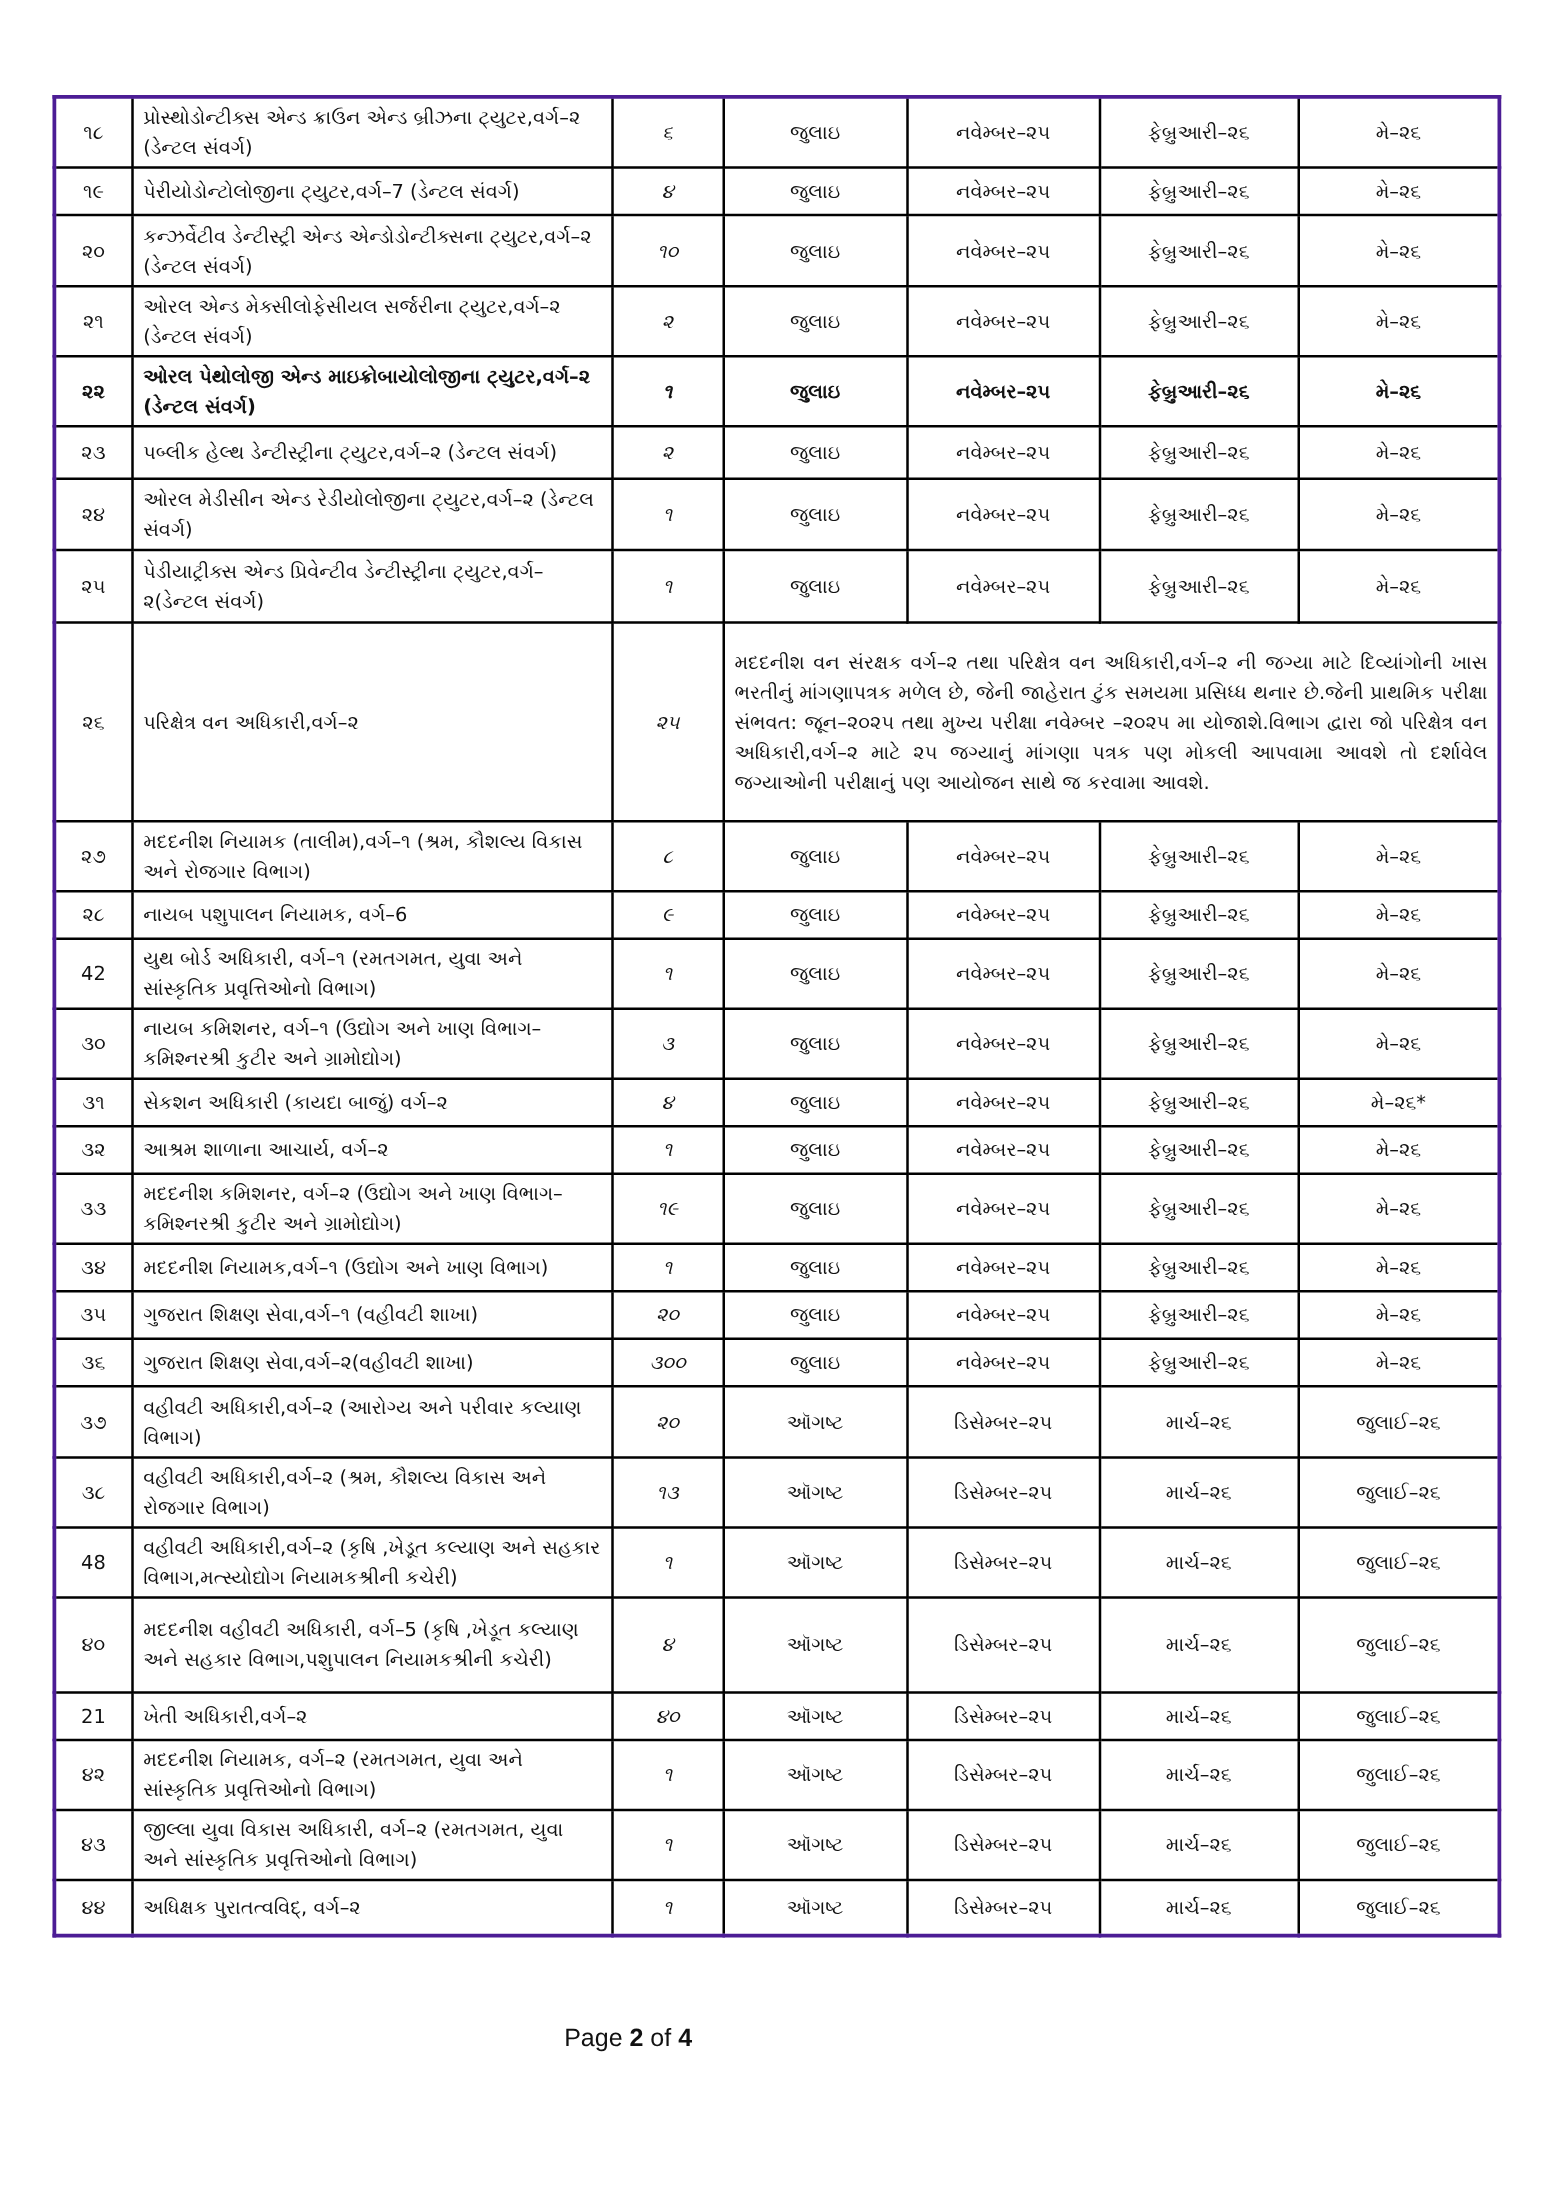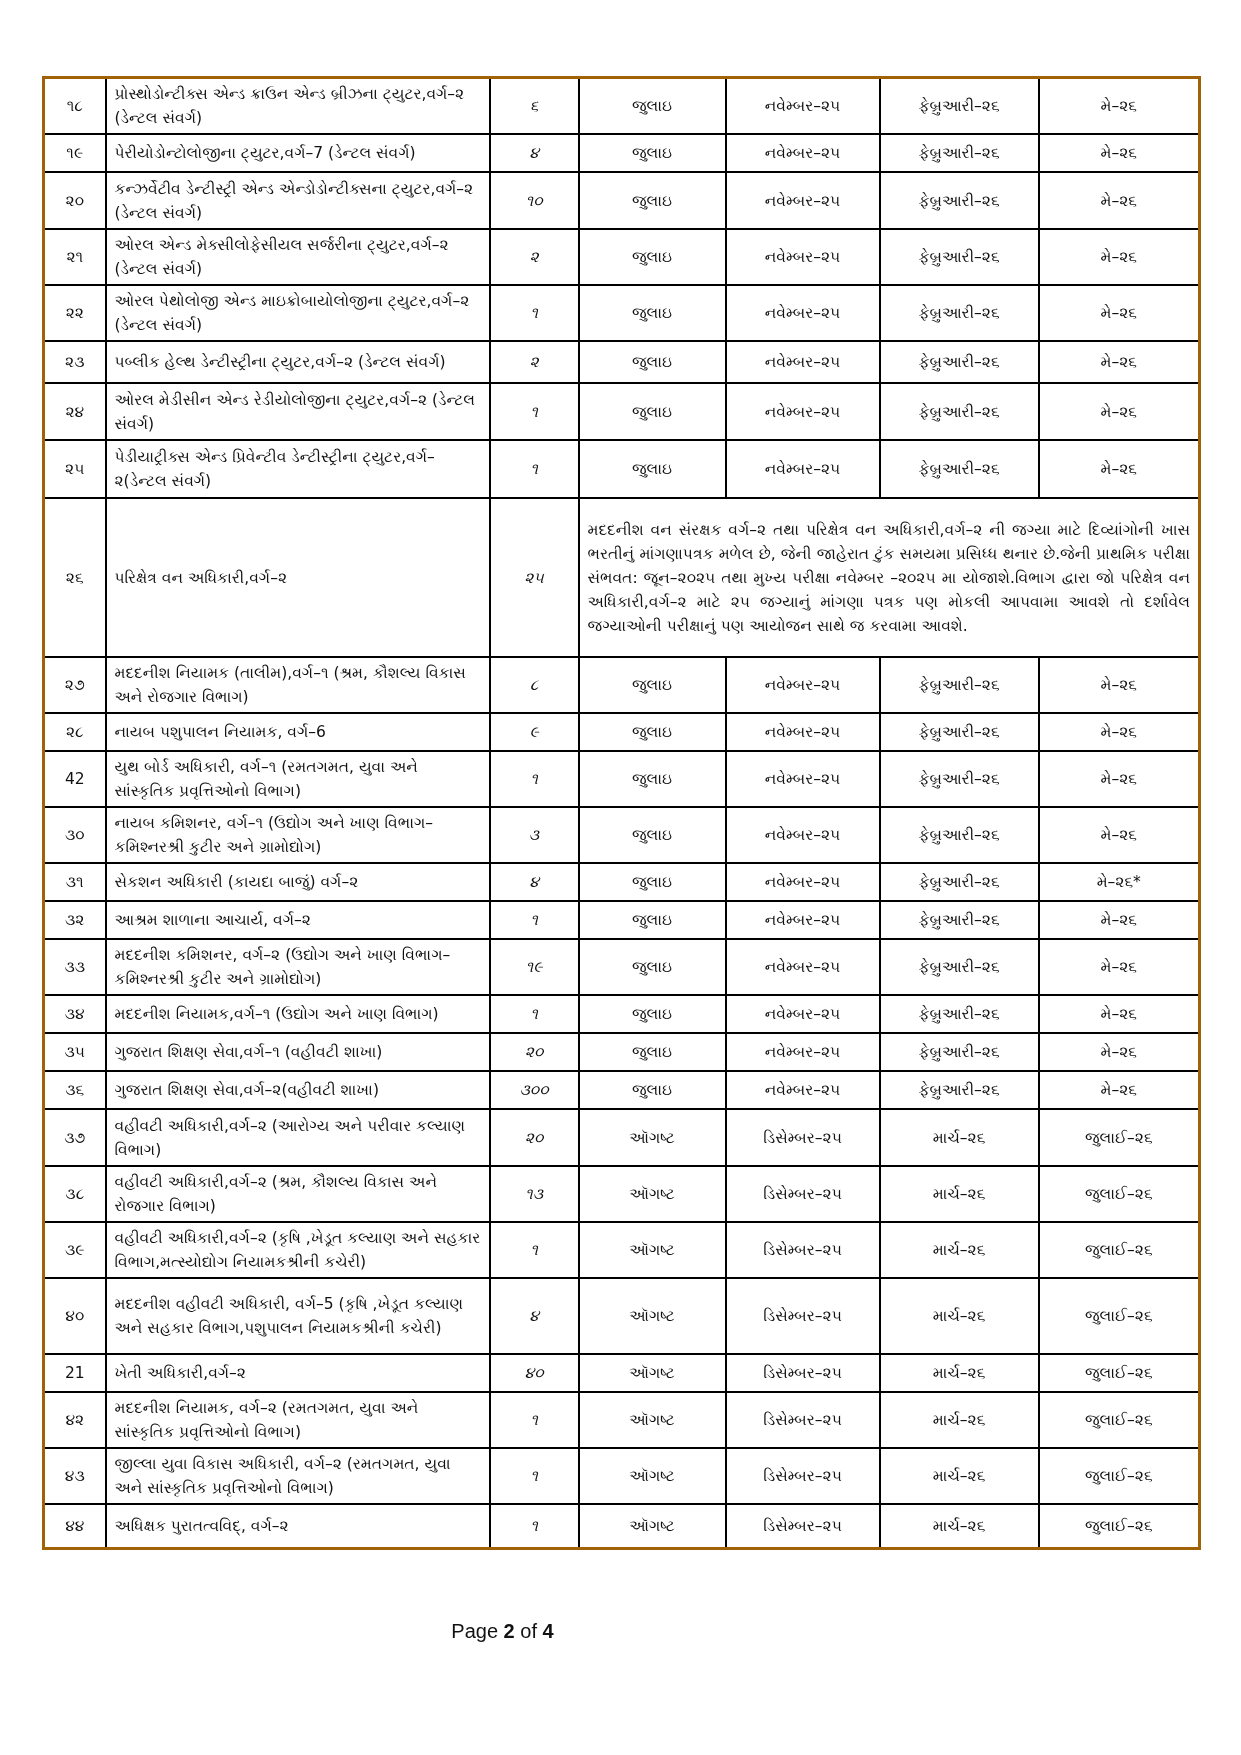--- a/index.html
+++ b/index.html
@@ -6,21 +6,21 @@
   body {
     width: 1241px; height: 1755px; position: relative; overflow: hidden;
     font-family: "DejaVu Sans", sans-serif; color: #111;
   }
   .page { position: absolute; left: 0; top: 0; width: 1241px; height: 1755px; }
   table.sched {
     position: absolute; left: 42px; top: 76px;
     width: 1156px;
     border-collapse: collapse;
     table-layout: fixed;
-    border: 3px solid #a16207;
+    border: 3px solid #4c1d95;
   }
   table.sched td {
     border: 2px solid #000;
     font-size: 15.5px;
     line-height: 24px;
     padding: 3px 8px;
     vertical-align: middle;
   }
   td.sno { text-align: center; }
   td.title { text-align: left; padding-left: 10px; }
@@ -80,21 +80,21 @@
         </tr>
         <tr style="height: 56px;">
           <td class="sno">૨૧</td>
           <td class="title">ઓરલ એન્ડ મેક્સીલોફેસીયલ સર્જરીના ટ્યુટર,વર્ગ–૨ (ડેન્ટલ સંવર્ગ)</td>
           <td class="count">૨</td>
           <td class="c">જુલાઇ</td>
           <td class="c">નવેમ્બર–૨૫</td>
           <td class="c">ફેબ્રુઆરી–૨૬</td>
           <td class="c">મે–૨૬</td>
         </tr>
-        <tr style="height: 56px;">
+        <tr style="height: 56px; font-weight: bold;">
           <td class="sno">૨૨</td>
           <td class="title">ઓરલ પેથોલોજી એન્ડ માઇક્રોબાયોલોજીના ટ્યુટર,વર્ગ–૨ (ડેન્ટલ સંવર્ગ)</td>
           <td class="count">૧</td>
           <td class="c">જુલાઇ</td>
           <td class="c">નવેમ્બર–૨૫</td>
           <td class="c">ફેબ્રુઆરી–૨૬</td>
           <td class="c">મે–૨૬</td>
         </tr>
         <tr style="height: 42px;">
           <td class="sno">૨૩</td>
@@ -231,21 +231,21 @@
         <tr style="height: 56px;">
           <td class="sno">૩૮</td>
           <td class="title">વહીવટી અધિકારી,વર્ગ–૨ (શ્રમ, કૌશલ્ય વિકાસ અને રોજગાર વિભાગ)</td>
           <td class="count">૧૩</td>
           <td class="c">ઑગષ્ટ</td>
           <td class="c">ડિસેમ્બર–૨૫</td>
           <td class="c">માર્ચ–૨૬</td>
           <td class="c">જુલાઈ–૨૬</td>
         </tr>
         <tr style="height: 56px;">
-          <td class="sno">૩૯</td>
+          <td class="sno">48</td>
           <td class="title">વહીવટી અધિકારી,વર્ગ–૨ (કૃષિ ,ખેડૂત કલ્યાણ અને સહકાર વિભાગ,મત્સ્યોદ્યોગ નિયામકશ્રીની કચેરી)</td>
           <td class="count">૧</td>
           <td class="c">ઑગષ્ટ</td>
           <td class="c">ડિસેમ્બર–૨૫</td>
           <td class="c">માર્ચ–૨૬</td>
           <td class="c">જુલાઈ–૨૬</td>
         </tr>
         <tr style="height: 76px;">
           <td class="sno">૪૦</td>
           <td class="title">મદદનીશ વહીવટી અધિકારી, વર્ગ–5 (કૃષિ ,ખેડૂત કલ્યાણ અને સહકાર વિભાગ,પશુપાલન નિયામકશ્રીની કચેરી)</td>

